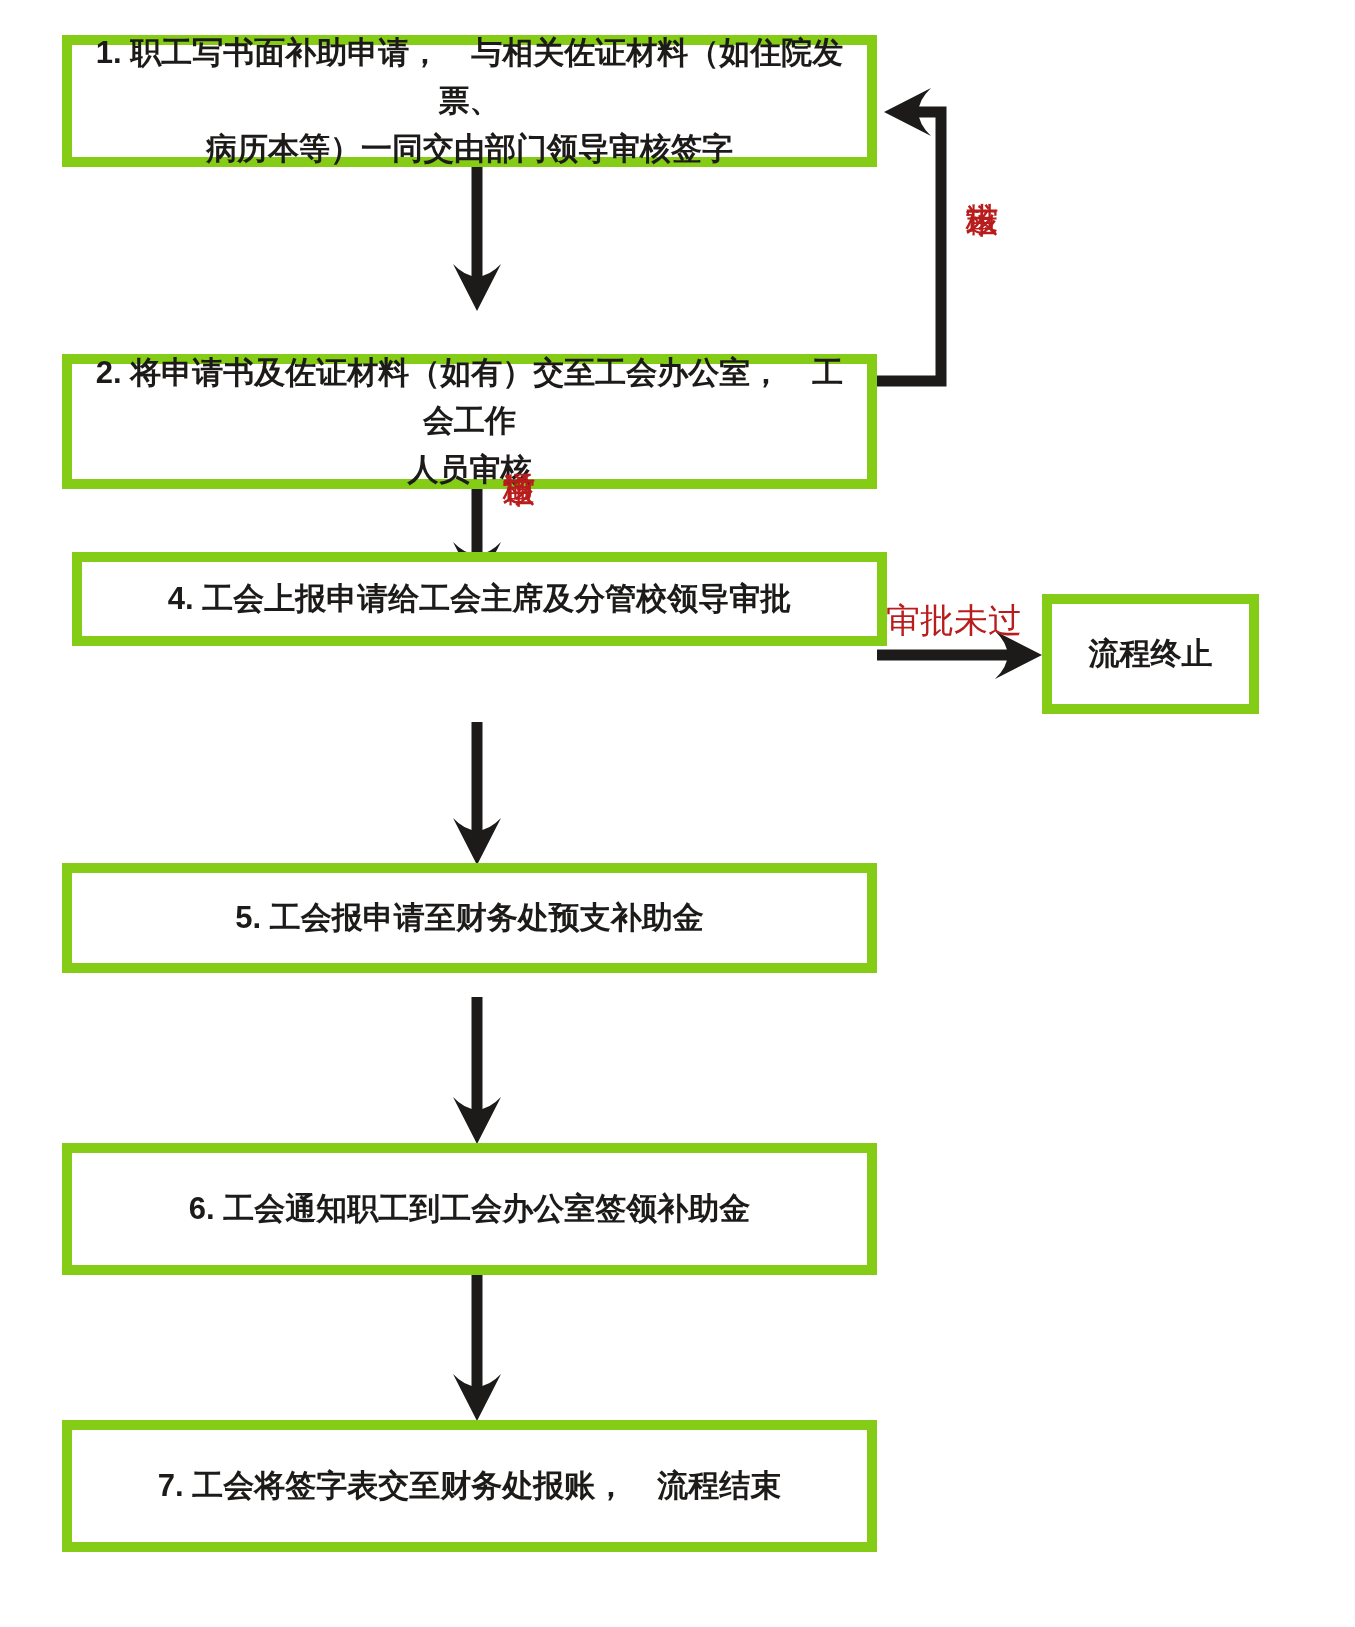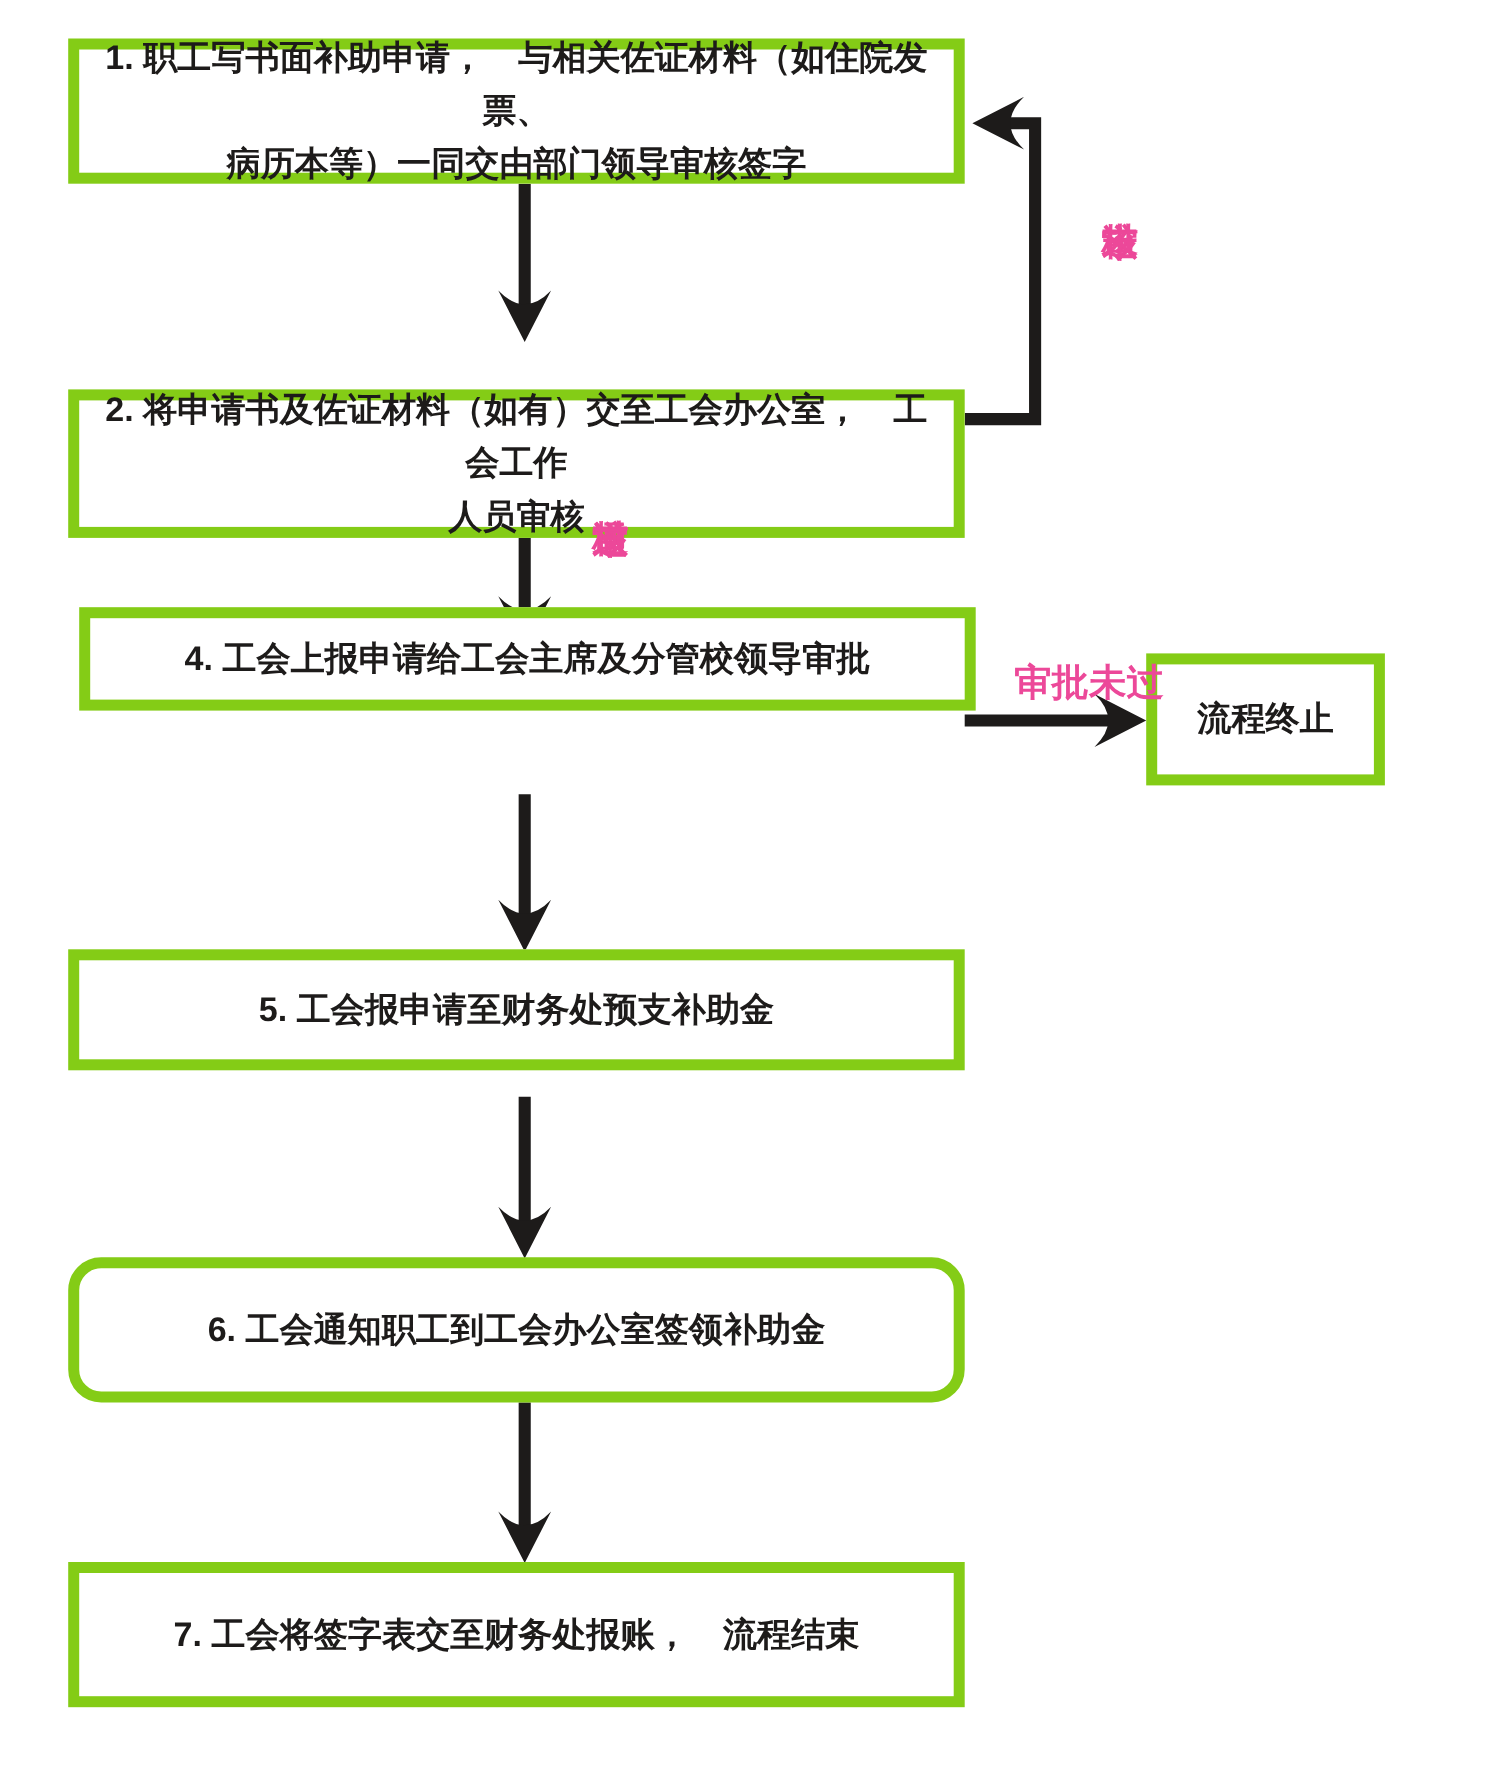--- a/index.html
+++ b/index.html
@@ -36,29 +36,28 @@
     font-size: 31px;
     font-weight: bold;
     line-height: 1.55;
     white-space: pre-line;
     padding: 0 14px;
   }
   .node-1 { left: 62px;  top: 35px;   width: 815px; height: 132px; }
   .node-2 { left: 62px;  top: 310px;  width: 815px; height: 135px; margin-top: 44px; }
   .node-4 { left: 62px;  top: 552px;  width: 815px; height: 94px; margin-left: 10px; }
   .node-5 { left: 62px;  top: 863px;  width: 815px; height: 110px; }
-  .node-6 { left: 62px;  top: 1143px; width: 815px; height: 132px; border-radius: 30px; }
+  .node-6 { left: 62px;  top: 1143px; width: 815px; height: 132px; }
   .node-7 { left: 62px;  top: 1420px; width: 815px; height: 132px; }
   .node-terminate { left: 1042px; top: 594px; width: 217px; height: 120px; }
 
   .edge-label {
     position: absolute;
-    font-weight: bold;
-    color: #ec4899;
-    margin-left: 36px;
+    font-weight: normal;
+    color: #b91c1c;
   }
   .edge-label.vertical {
     writing-mode: vertical-rl;
     text-orientation: upright;
     font-size: 33px;
     line-height: 1;
     letter-spacing: 0;
   }
   .label-review-failed { left: 966px; top: 176px; }
   .label-review-passed { left: 503px; top: 446px; }

